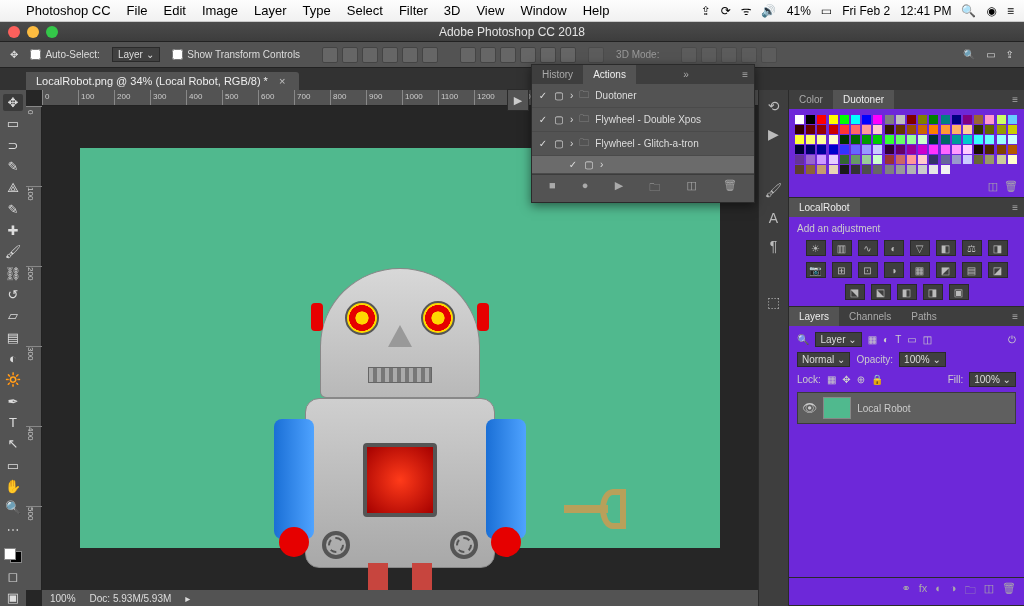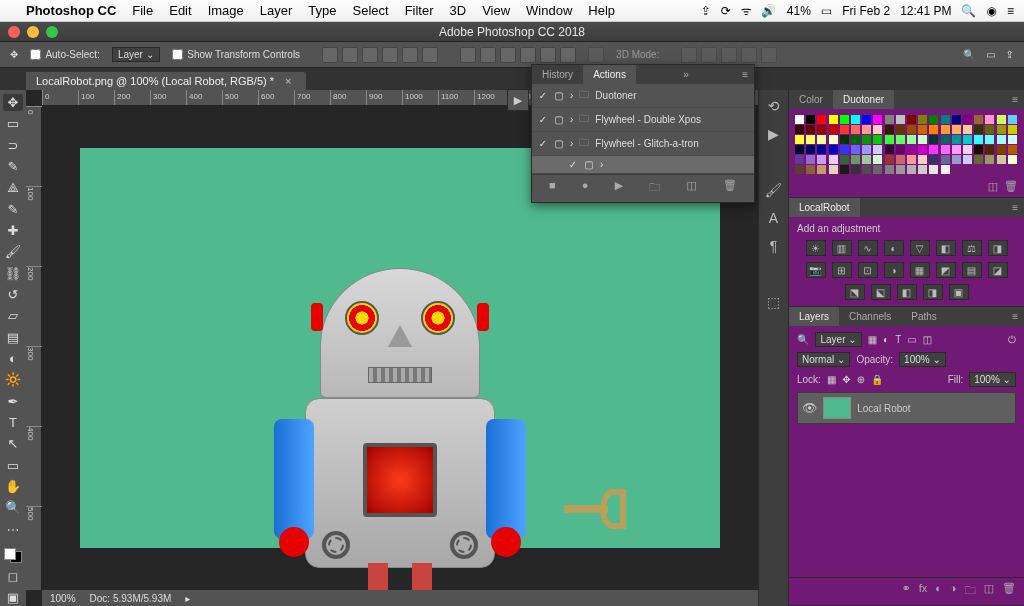--- a/index.html
+++ b/index.html
@@ -1,19 +1,19 @@
 <!DOCTYPE html>
 <html><head>
 <meta charset="utf-8">
 <style>
 *{box-sizing:border-box;margin:0;padding:0;font-family:-apple-system,"Helvetica Neue",Arial,sans-serif;user-select:none}
 body{background:#323232;color:#ccc;font-size:11px;width:1024px;height:606px;overflow:hidden;position:relative}
 .mac-menubar{height:22px;background:linear-gradient(#fdfdfd,#f1f1f1);display:flex;align-items:center;padding:0 10px;color:#000;font-size:13px;gap:16px;border-bottom:1px solid #c9c9c9}
 .mac-menubar .apple{font-size:15px}
-.mac-menubar .app-name{font-weight:700}
+.mac-menubar .app-name{font-weight:400}
 .mac-menubar .spacer{flex:1}
 .mac-menubar .status{display:flex;gap:10px;align-items:center;font-size:12px}
 .window-title{height:20px;background:linear-gradient(#4b4b4b,#3d3d3d);color:#e4e4e4;text-align:center;font-size:12px;line-height:20px;border-bottom:1px solid #222;position:relative}
 .traffic{position:absolute;left:8px;top:4px;display:flex;gap:7px}
 .traffic span{width:12px;height:12px;border-radius:50%}
 .tr-r{background:#fc605c}.tr-y{background:#fdbc40}.tr-g{background:#34c749}
 .options-bar{height:26px;background:#535353;display:flex;align-items:center;padding:0 10px;gap:12px;font-size:10px;color:#ddd;border-bottom:1px solid #222}
 .options-bar .cb{display:flex;align-items:center;gap:4px}
 .options-bar input[type=checkbox]{width:11px;height:11px}
 .options-bar .sel{background:#404040;border:1px solid #2a2a2a;padding:1px 5px;display:flex;gap:3px;align-items:center}
@@ -56,21 +56,21 @@
 .robot .hand{width:30px;height:30px;background:#e60000;border-radius:50%;position:absolute;bottom:-18px;left:5px}
 .robot .key{position:absolute;right:-70px;top:90px}
 .robot .key .shaft{width:44px;height:8px;background:#b8a05a;position:absolute;top:16px}
 .robot .key .wing{width:26px;height:40px;border:6px solid #b8a05a;border-radius:50% 0 0 50%;position:absolute;left:36px}
 .robot .leg{width:20px;height:34px;background:#c7453e;position:absolute;bottom:-30px}
 .robot .leg.l{left:62px}.robot .leg.r{right:62px}
 .robot .gear{width:28px;height:28px;border:4px solid #555;border-radius:50%;position:absolute;bottom:8px}
 .robot .gear::before{content:"";position:absolute;inset:2px;border:2px dashed #555;border-radius:50%}
 .robot .gear.l{left:16px}.robot .gear.r{right:16px}
 .status-bar{height:16px;background:#535353;font-size:10px;color:#ddd;display:flex;align-items:center;padding:0 8px;gap:14px;margin-left:16px}
-.panels-col{width:236px;background:#701a75;display:flex;flex-direction:column;border-left:1px solid #2a2a2a}
+.panels-col{width:236px;background:#6d28d9;display:flex;flex-direction:column;border-left:1px solid #2a2a2a}
 .collapsed-col{width:30px;background:#3e3e3e;display:flex;flex-direction:column;align-items:center;padding-top:6px;gap:8px;border-left:1px solid #2a2a2a}
 .collapsed-col .ci{width:20px;height:20px;color:#bbb;display:flex;align-items:center;justify-content:center;font-size:14px}
 .panel{border-bottom:1px solid #2a2a2a}
 .panel-tabs{display:flex;background:#3e3e3e;font-size:10px}
 .panel-tabs .pt{padding:4px 10px;color:#aaa;cursor:pointer}
 .panel-tabs .pt.active{background:#535353;color:#eee}
 .panel-tabs .menu-icon{margin-left:auto;padding:4px 6px;color:#aaa}
 .swatches{padding:6px;display:grid;grid-template-columns:repeat(20,1fr);gap:1px}
 .swatches .sw{width:9px;height:9px}
 .swatches-row2{padding:0 6px 4px;display:flex;justify-content:end;gap:6px;font-size:11px;color:#aaa}
@@ -177,21 +177,21 @@
   </div>
   <div class="right-group">
     <span>🔍</span>
     <span>▭</span>
     <span>⇪</span>
   </div>
 </div>
 
 <div class="doc-tabs">
   <div class="tab">
-    <span>LocalRobot.png @ 100% (Local Robot, RGB/5) *</span>
+    <span>LocalRobot.png @ 34% (Local Robot, RGB/8) *</span>
     <span class="x">×</span>
   </div>
 </div>
 
 <div class="workspace">
 
   <div class="toolbox">
     <div class="tool active">✥</div>
     <div class="tool">▭</div>
     <div class="tool">⊃</div>

